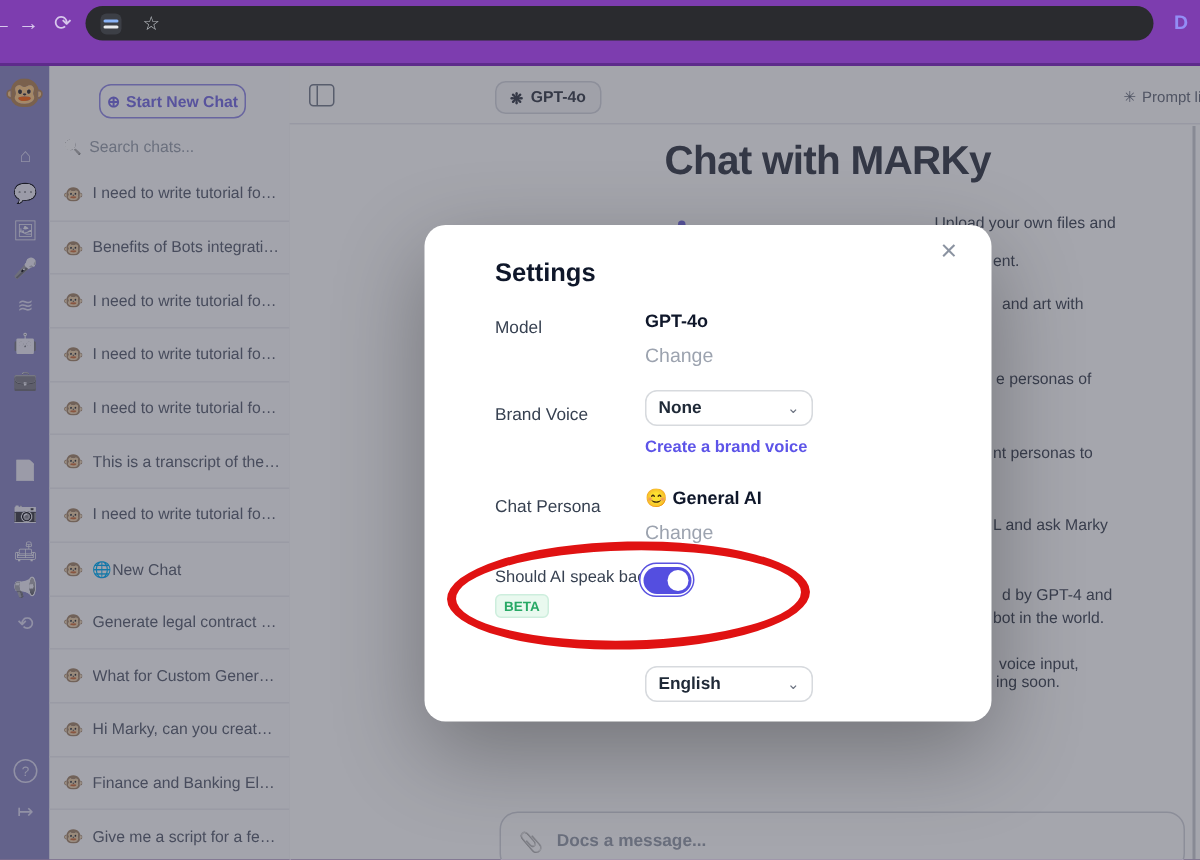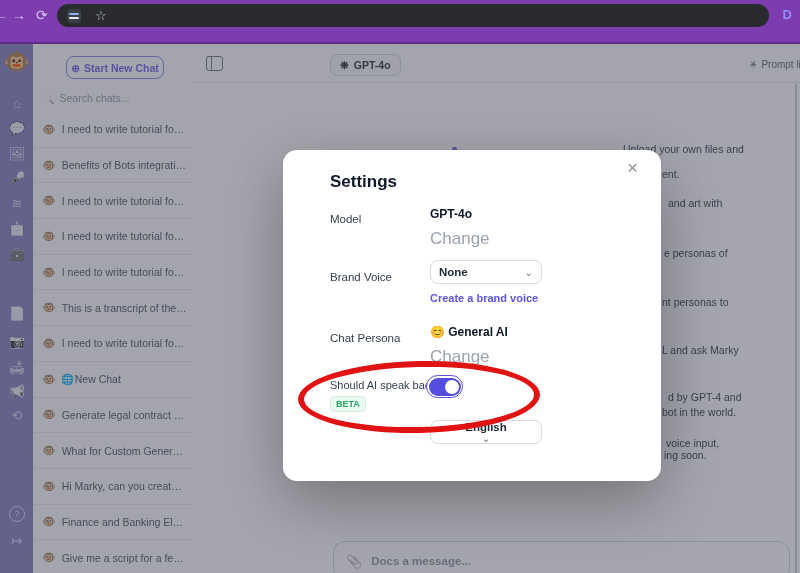--- a/index.html
+++ b/index.html
@@ -58,21 +58,21 @@
   .scrollline{position:absolute;right:3px;top:40px;bottom:0;width:2px;background:rgba(130,134,150,.4);}
   
   .dim{position:absolute;left:0;top:44px;width:800px;height:529px;background:rgba(40,43,60,.42);z-index:40;}
   
   .modal{position:absolute;left:283px;top:150px;width:378px;height:331px;background:#fff;border-radius:14px;
     box-shadow:0 20px 60px rgba(0,0,0,.3);z-index:50;}
   .mtitle{position:absolute;left:47px;top:22px;font-size:17px;font-weight:bold;color:#0f172a;}
   .mclose{position:absolute;left:344px;top:8px;font-size:19px;color:#8b93a1;line-height:20px;}
   .mlabel{position:absolute;left:47px;font-size:11.5px;color:#374151;width:100px;line-height:14px;}
   .mvalue{position:absolute;left:147px;font-size:12px;color:#0f172a;font-weight:bold;}
-  .mchange{position:absolute;left:147px;font-size:17px;color:#9ca3af;}
+  .mchange{position:absolute;left:147px;font-size:13px;color:#9ca3af;}
   .mselect{position:absolute;left:147px;width:112px;height:24px;border:1px solid #d7dade;border-radius:8px;
     display:flex;align-items:center;justify-content:space-between;padding:0 8px;box-sizing:border-box;
     font-size:11.5px;color:#1f2937;font-weight:bold;background:#fff;}
   .mselect .chev{color:#6b7280;font-size:10px;font-weight:normal;}
   .mlink{position:absolute;left:147px;font-size:11px;font-weight:bold;color:#5d54e8;}
   .beta{position:absolute;left:47px;top:246px;font-size:9px;font-weight:bold;color:#27a965;background:#e9f9ef;
     border:1px solid #cdeedd;border-radius:4px;padding:2px 5px;}
   .toggle{position:absolute;left:143px;top:225px;width:32px;height:18px;border:1.5px solid #5a52e0;border-radius:999px;
     padding:1.5px;box-sizing:content-box;background:#fff;}
   .toggle .track{width:32px;height:18px;border-radius:999px;background:#544ee0;position:relative;}
@@ -193,20 +193,21 @@
         <span class="modelpill">
           <span>❋</span>
           <span>GPT-4o</span>
         </span>
         <span class="promptlib">
           <span>✳</span>
           <span>Prompt library</span>
         </span>
       </div>
 
+      <div class="pagetitle">Chat with MARKy</div>
 
       <span class="bdot"></span>
       <span class="featline">Upload your own files and</span>
 
       <span class="frag" style="left:469px;top:124px;">ent.</span>
       <span class="frag" style="left:475px;top:153px;">and art with</span>
       <span class="frag" style="left:471px;top:203px;">e personas of</span>
       <span class="frag" style="left:469px;top:252px;">nt personas to</span>
       <span class="frag" style="left:469px;top:300px;">L and ask Marky</span>
       <span class="frag" style="left:475px;top:347px;">d by GPT-4 and</span>
@@ -244,21 +245,21 @@
     <div class="mchange" style="top:197px;">Change</div>
 
     <div class="mlabel" style="top:228px;font-size:11px;white-space:nowrap;">Should AI speak back?</div>
     <div class="beta">BETA</div>
     <div class="toggle">
       <div class="track">
           <div class="knob"></div>
         </div>
     </div>
 
-    <div class="mselect" style="top:270px;flex-direction:column;">
+    <div class="mselect" style="top:294px;">
       <span>English</span>
       <span class="chev">⌄</span>
     </div>
   </div>
 
   <div class="redellipse"></div>
 
 </div>
 
 </body></html>

